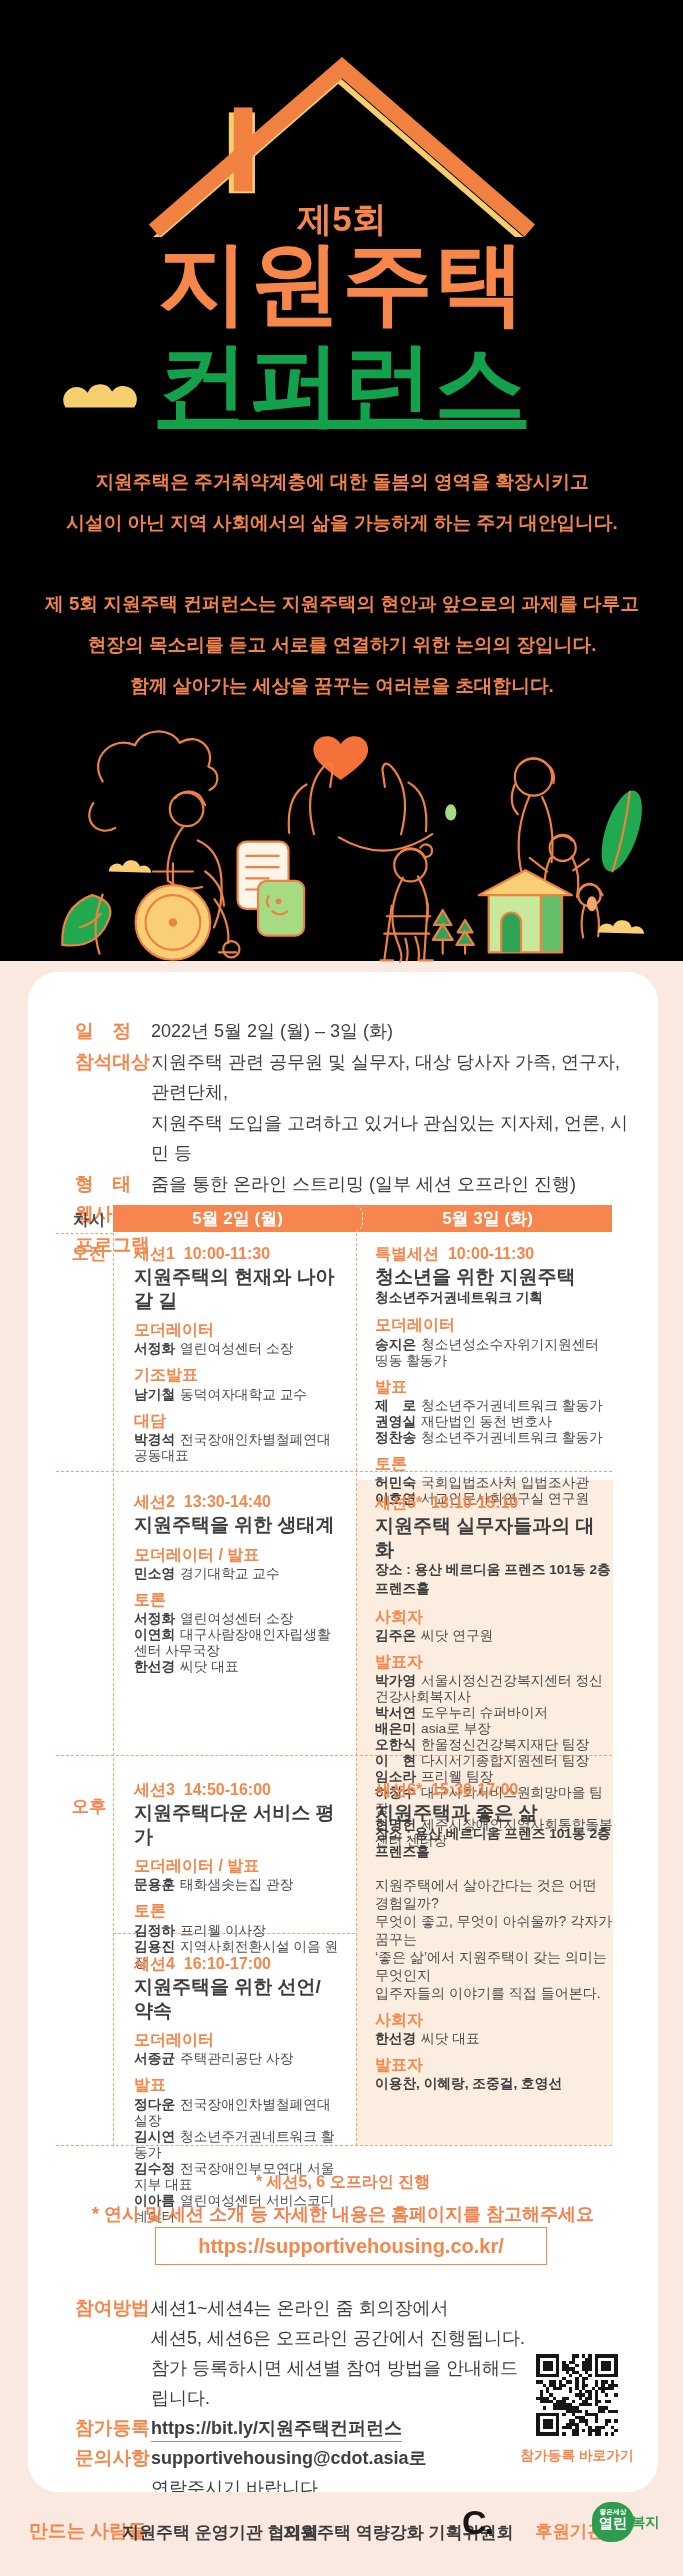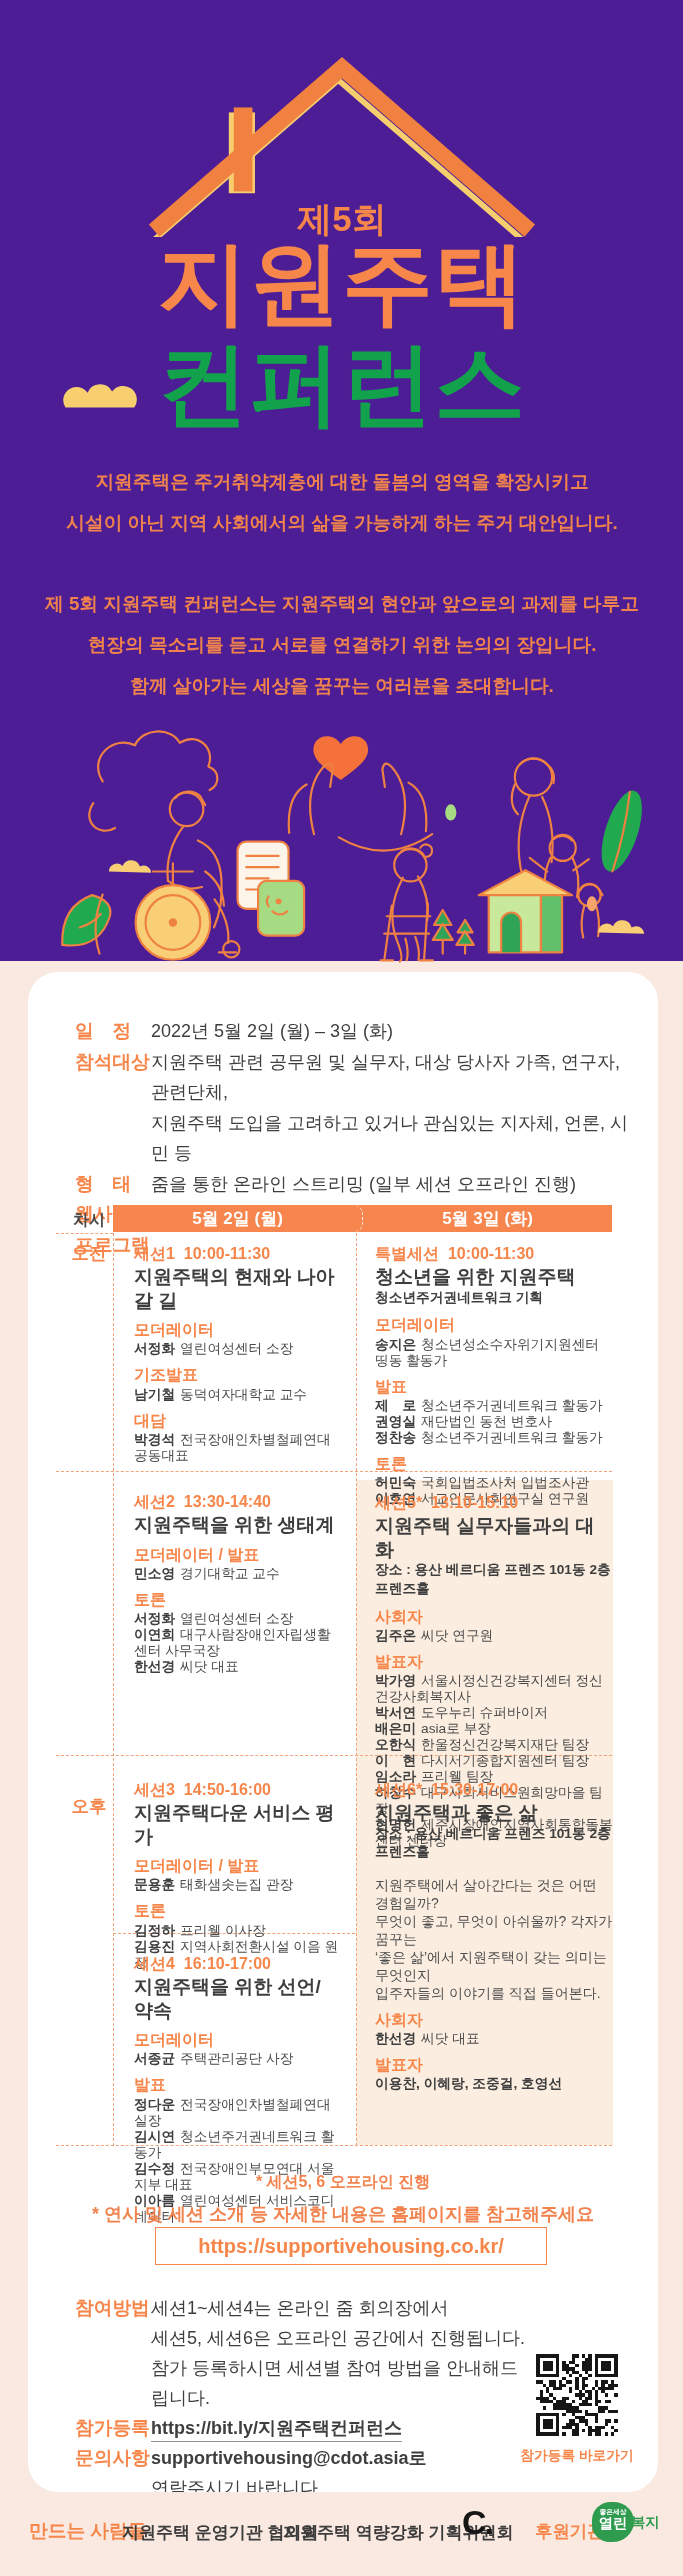--- a/index.html
+++ b/index.html
@@ -1,27 +1,27 @@
 <!DOCTYPE html>
 <html lang="ko" style="font-size:10px"><head>
 <meta charset="utf-8">
 <style>
   html,body{margin:0;padding:0;background:#FCF2E9;}
-  .page{position:relative;width:684px;height:2576px;background:#4c1d95;overflow:hidden;
+  .page{position:relative;width:684px;height:2576px;background:#000000;overflow:hidden;
         font-family:"Liberation Sans","DejaVu Sans",sans-serif;}
   .bg-lower{position:absolute;left:0;top:961px;width:684px;height:1615px;background:#FAE9E0;}
 
   
   .roof-svg{position:absolute;left:0;top:50px;width:684px;height:187px;}
   .hero-badge{position:absolute;left:0;top:196px;width:684px;text-align:center;
               font-size:35px;font-weight:800;color:#F6864A;}
   .hero-t{position:absolute;left:0;width:684px;text-align:center;font-weight:900;
           font-size:91px;line-height:95px;letter-spacing:1.2px;}
   .hero-t1{top:235px;color:#F6864A;}
-  .hero-t2{top:336px;color:#12A24B;}
+  .hero-t2{top:336px;color:#12A24B;text-decoration:underline;}
   .cloud-svg{position:absolute;left:63px;top:384px;width:86px;height:25px;}
 
   
   .intro{position:absolute;left:0;width:684px;text-align:center;color:#F0824C;
          font-size:18.7px;font-weight:600;line-height:41px;}
   .intro1{top:461px;}
   .intro2{top:583px;}
 
   
   .illus{position:absolute;left:0;top:685px;width:684px;height:281px;}

